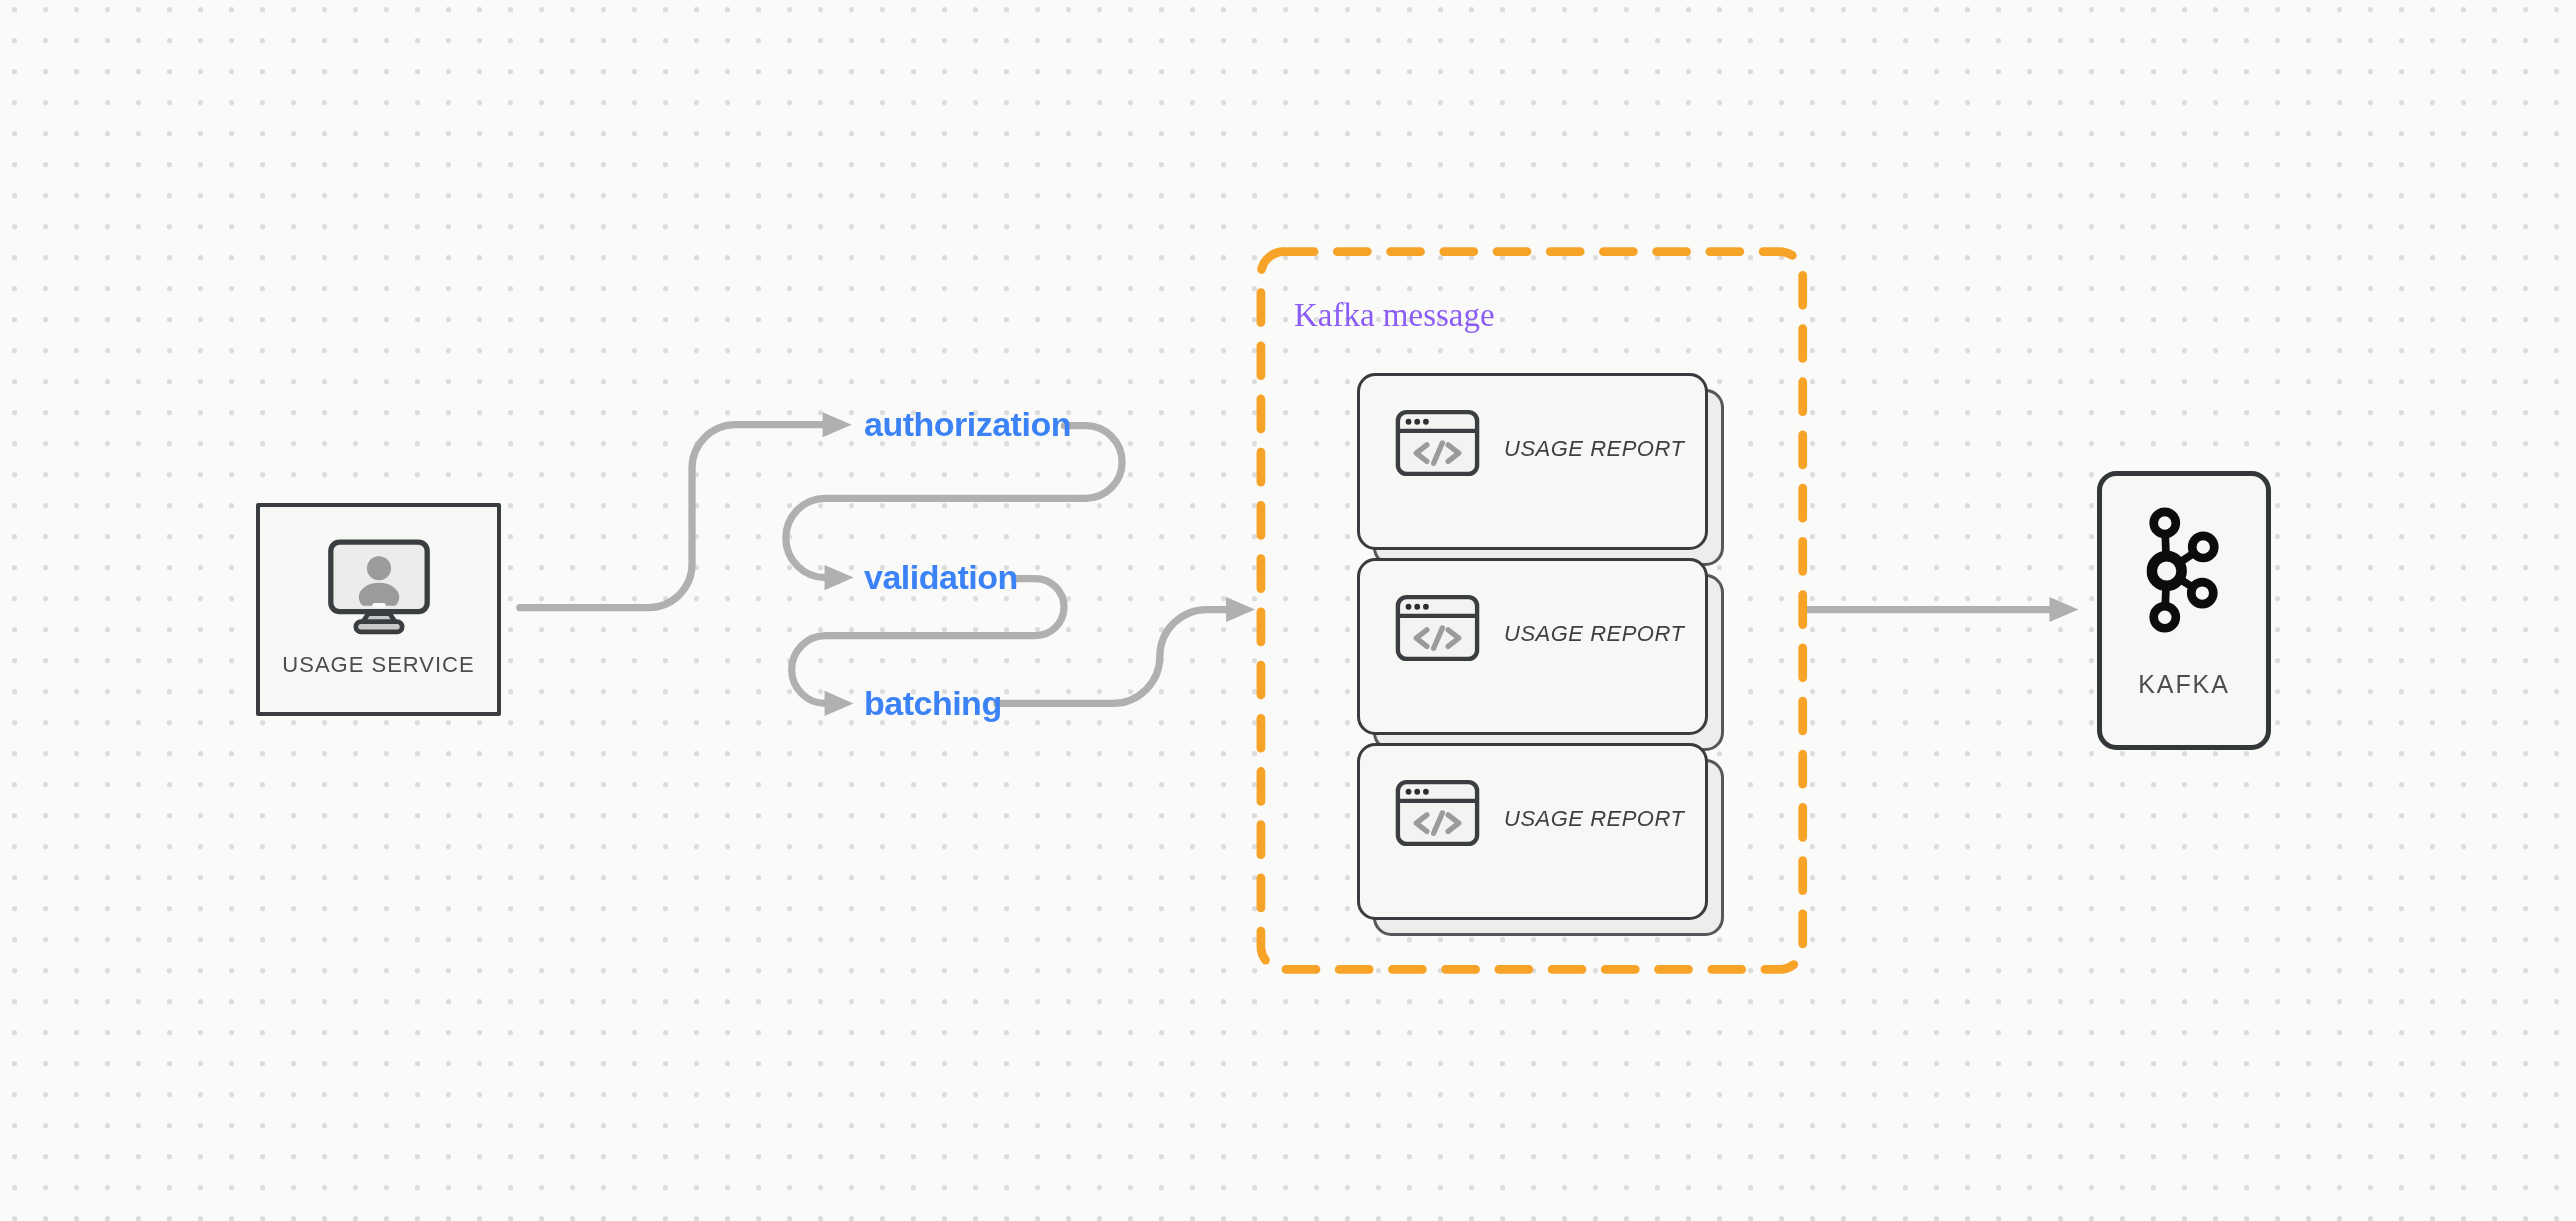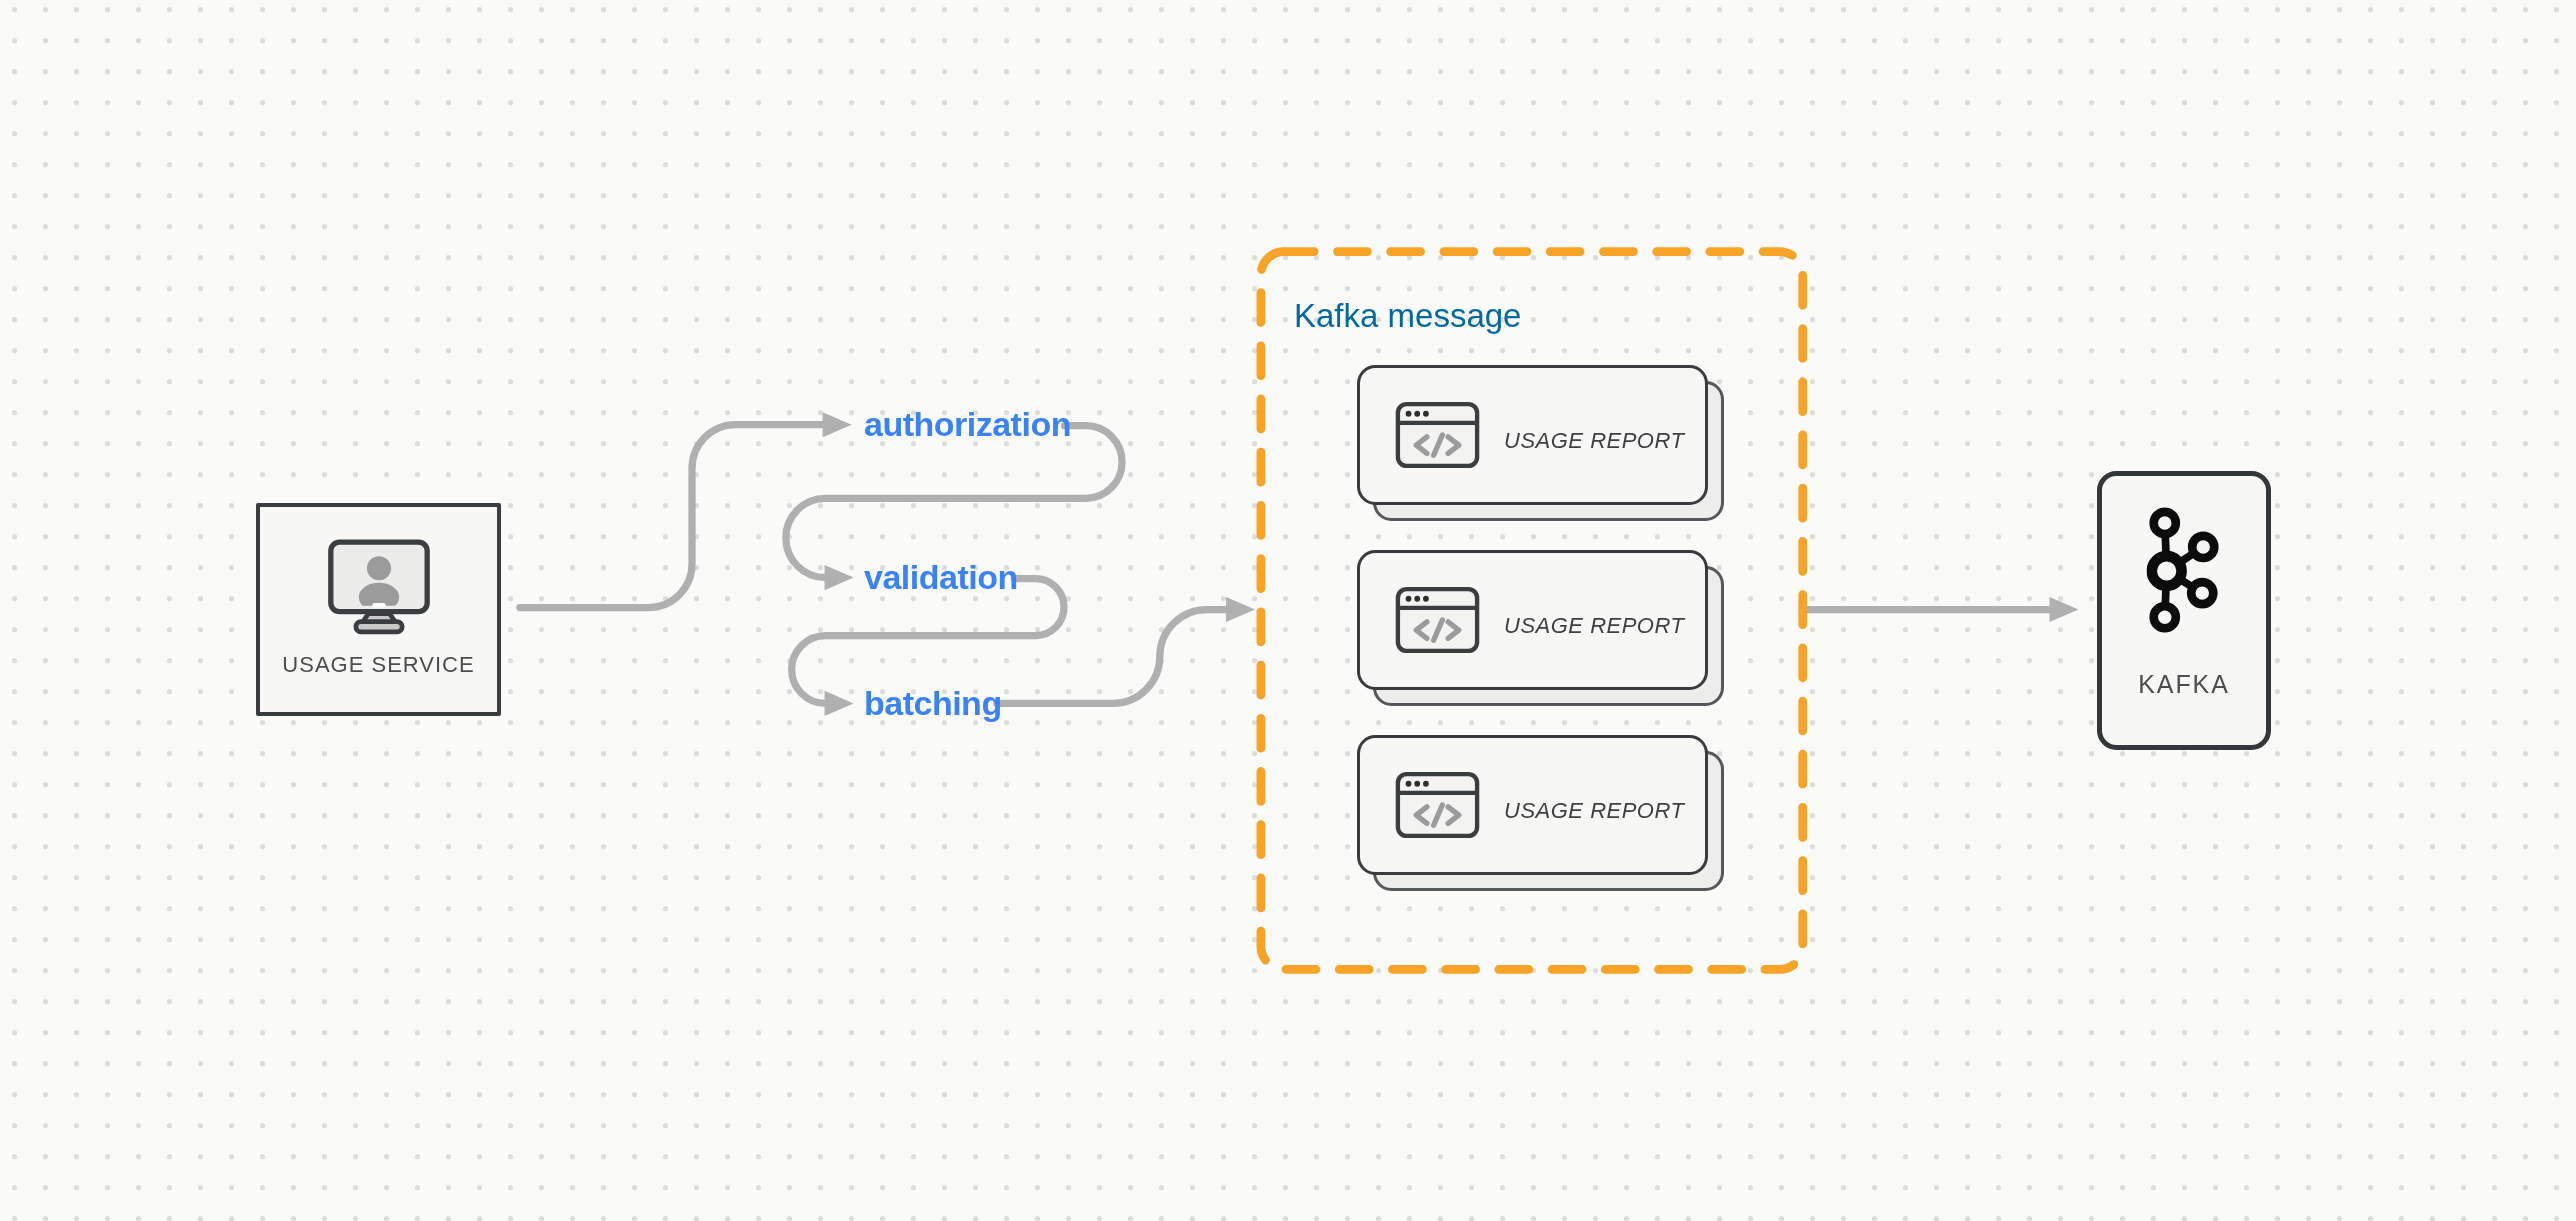--- a/index.html
+++ b/index.html
@@ -83,37 +83,39 @@
     position: absolute;
     left: 1261px; top: 252px;
     width: 542px; height: 718px;
   }
   .group-title {
     position: absolute;
     left: 33px; top: 63px;
     transform: translateY(-50%);
     font-size: 33px;
     font-weight: 500;
-    color: #0369a1;
-    line-height: 1;
-    white-space: nowrap;
+    color: #8b5cf6;
+    line-height: 1;
+    white-space: nowrap;
+    font-family: Liberation Serif, serif;
   }
   .report-card {
     position: absolute;
     left: 96px;
     width: 351px; height: 140px;
   }
   .report-card.c1 { top: 113px; }
   .report-card.c2 { top: 298px; }
   .report-card.c3 { top: 483px; }
   .card-back, .card-front {
     position: absolute;
     box-sizing: border-box;
-    width: 351px; height: 140px;
+    width: 351px; height: 177px;
     border-radius: 18.4px;
+    margin-top: 8px;
   }
   .card-back {
     left: 15.5px; top: 15.5px;
     background: #ededeb;
     border: 3.9px solid #55585a;
   }
   .card-front {
     left: 0; top: 0;
     background: #f7f7f6;
     border: 3.9px solid #393b3e;

